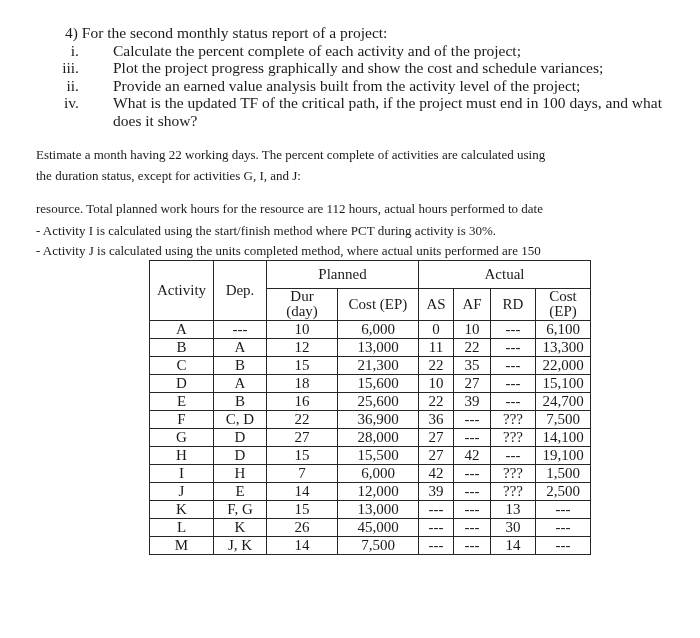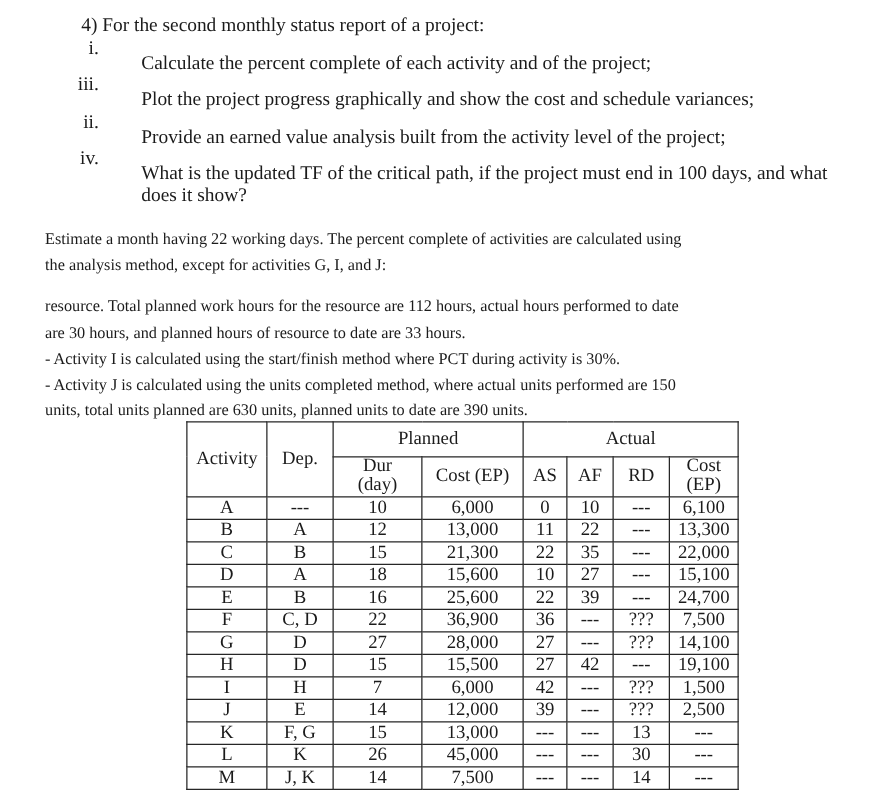--- a/index.html
+++ b/index.html
@@ -12,41 +12,40 @@
     height: 638px;
     overflow: hidden;
     font-family: "Liberation Serif", serif;
     color: #1b1b1b;
     -webkit-font-smoothing: antialiased;
   }
   .page {
     box-sizing: border-box;
     width: 648px;
     height: 638px;
-    padding: 12px 34px 0 36px;
+    padding: 24px 34px 0 36px;
   }
   
   .question {
     font-size: 15.5px;
     line-height: 17.5px;
   }
   .q-intro {
     margin-left: 29px;
   }
   .q-item {
     display: flex;
   }
   .q-num {
     width: 43px;
     text-align: right;
     flex-shrink: 0;
   }
   .q-text {
     margin-left: 34px;
-    margin-top: 12px;
   }
   .line { display: block; white-space: nowrap; }
   
   .para {
     font-size: 13px;
     line-height: 20.5px;
   }
   .para-estimate { margin-top: 16px; }
   .para-g { margin-top: 13px; }
   .para-i { margin-top: 1px; }
@@ -107,35 +106,33 @@
       <span class="q-num">iv.</span>
       <span class="q-text">
         <span class="line">What is the updated TF of the critical path, if the project must end in 100 days, and what</span>
         <span class="line">does it show?</span>
       </span>
     </div>
   </div>
 
   <div class="para para-estimate">
     <span class="line">Estimate a month having 22 working days. The percent complete of activities are calculated using</span>
-    <span class="line">the analysis method, except for activities G, I, and J:</span>
+    <span class="line">the duration status, except for activities G, I, and J:</span>
   </div>
 
   <div class="para para-g">
     <span class="line">resource. Total planned work hours for the resource are 112 hours, actual hours performed to date</span>
-    <span class="line">are 30 hours, and planned hours of resource to date are 33 hours.</span>
   </div>
 
   <div class="para para-i">
     <span class="line">- Activity I is calculated using the start/finish method where PCT during activity is 30%.</span>
   </div>
 
   <div class="para para-j">
     <span class="line">- Activity J is calculated using the units completed method, where actual units performed are 150</span>
-    <span class="line">units, total units planned are 630 units, planned units to date are 390 units.</span>
   </div>
 
   <table class="activity-table">
     <colgroup>
       <col style="width:64px">
       <col style="width:53px">
       <col style="width:71px">
       <col style="width:81px">
       <col style="width:35px">
       <col style="width:37px">

